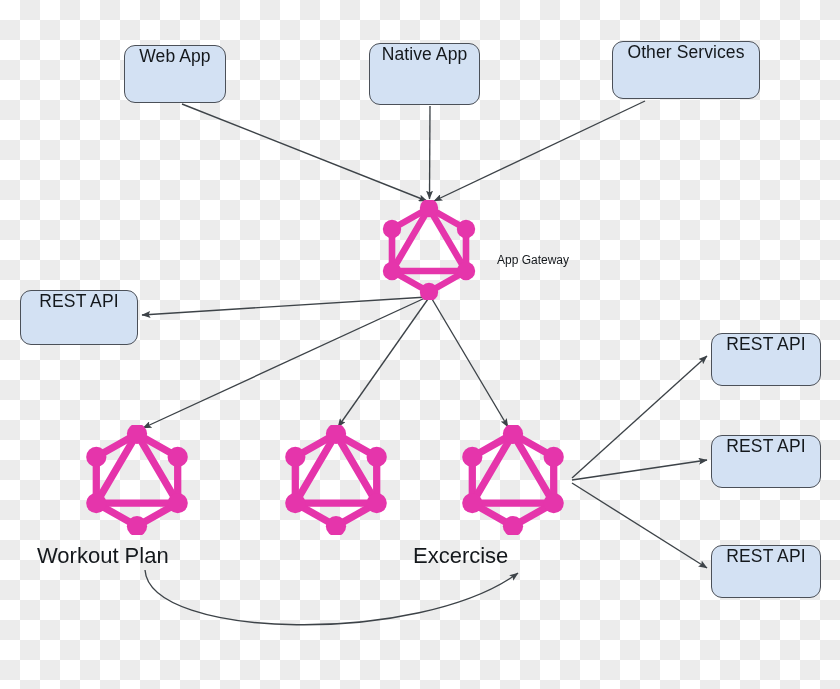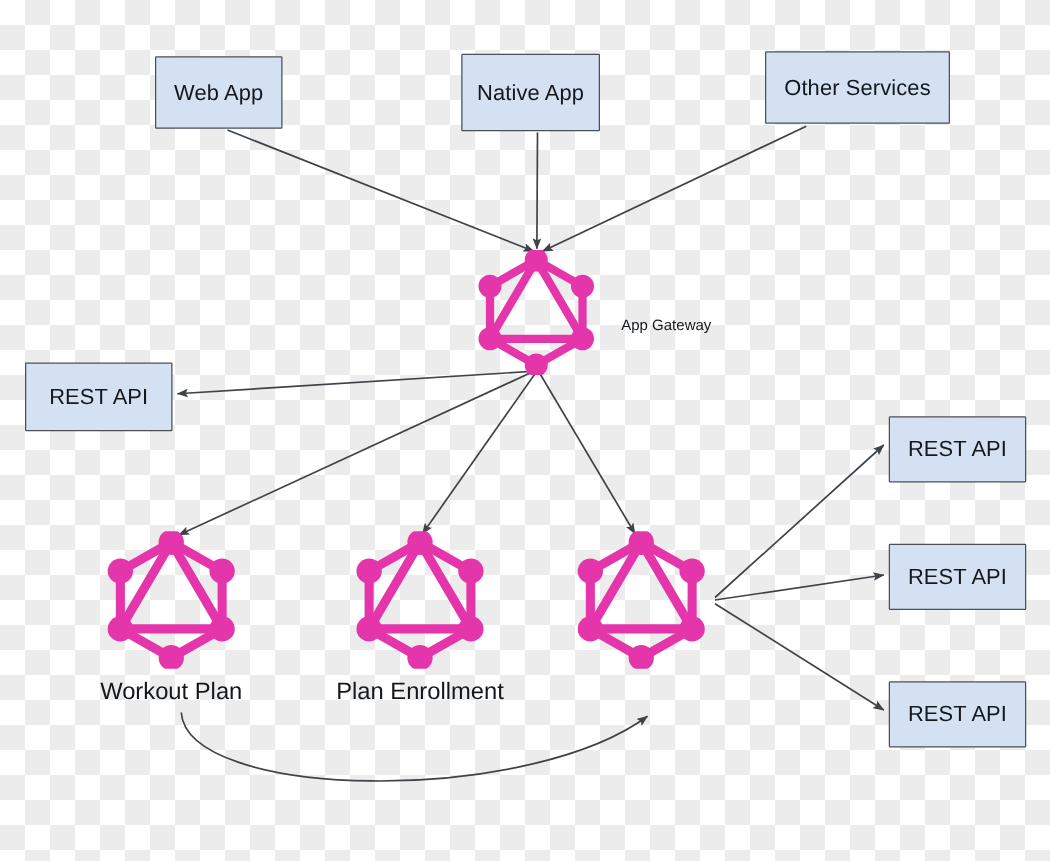--- a/index.html
+++ b/index.html
@@ -26,38 +26,37 @@
     left: 0;
     top: 0;
     width: 840px;
     height: 689px;
   }
   .node-box {
     position: absolute;
     box-sizing: border-box;
     background: #d3e1f3;
     border: 1.6px solid #4b5058;
-    border-radius: 1px;
+    border-radius: 11px;
     display: flex;
-    align-items: center;
     justify-content: center;
     color: #14181c;
     font-size: 17.5px;
     letter-spacing: 0.1px;
     white-space: nowrap;
   }
   .gql {
     position: absolute;
   }
   .node-label {
     position: absolute;
     color: #14181c;
-    font-size: 19px;
+    font-size: 22px;
     white-space: nowrap;
-    text-align: center;
+    text-align: left;
   }
   .gateway-label {
     position: absolute;
     color: #14181c;
     font-size: 12px;
     white-space: nowrap;
   }
 </style>
 </head>
 <body>
@@ -172,23 +171,20 @@
     </g>
     <g fill="#e535ab">
       <circle cx="50" cy="8" r="9.2"></circle>
       <circle cx="87" cy="29" r="9.2"></circle>
       <circle cx="87" cy="71" r="9.2"></circle>
       <circle cx="50" cy="92" r="9.2"></circle>
       <circle cx="13" cy="71" r="9.2"></circle>
       <circle cx="13" cy="29" r="9.2"></circle>
     </g>
   </svg>
-  <div class="node-label" style="left:236px; top:543px; width:200px;">
-    <span>Plan Enrollment</span>
-  </div>
 
   <svg class="gql" style="left:458px; top:425px; width:110px; height:110px;" viewBox="0 0 100 100">
     <g stroke="#e535ab" stroke-width="6.6" stroke-linecap="round" fill="none">
       <line x1="50" y1="8" x2="13" y2="29"></line>
       <line x1="13" y1="29" x2="13" y2="71"></line>
       <line x1="13" y1="71" x2="50" y2="92"></line>
       <line x1="50" y1="92" x2="87" y2="71"></line>
       <line x1="87" y1="71" x2="87" y2="29"></line>
       <line x1="87" y1="29" x2="50" y2="8"></line>
       <line x1="50" y1="8" x2="13" y2="71"></line>
@@ -197,20 +193,23 @@
     </g>
     <g fill="#e535ab">
       <circle cx="50" cy="8" r="9.2"></circle>
       <circle cx="87" cy="29" r="9.2"></circle>
       <circle cx="87" cy="71" r="9.2"></circle>
       <circle cx="50" cy="92" r="9.2"></circle>
       <circle cx="13" cy="71" r="9.2"></circle>
       <circle cx="13" cy="29" r="9.2"></circle>
     </g>
   </svg>
+  <div class="node-label" style="left:413px; top:543px; width:200px;">
+    <span>Excercise</span>
+  </div>
 
   <div class="node-box" style="left:711px; top:333px; width:110px; height:53px;">
     <span>REST API</span>
   </div>
 
   <div class="node-box" style="left:711px; top:435px; width:110px; height:53px;">
     <span>REST API</span>
   </div>
 
   <div class="node-box" style="left:711px; top:545px; width:110px; height:53px;">

